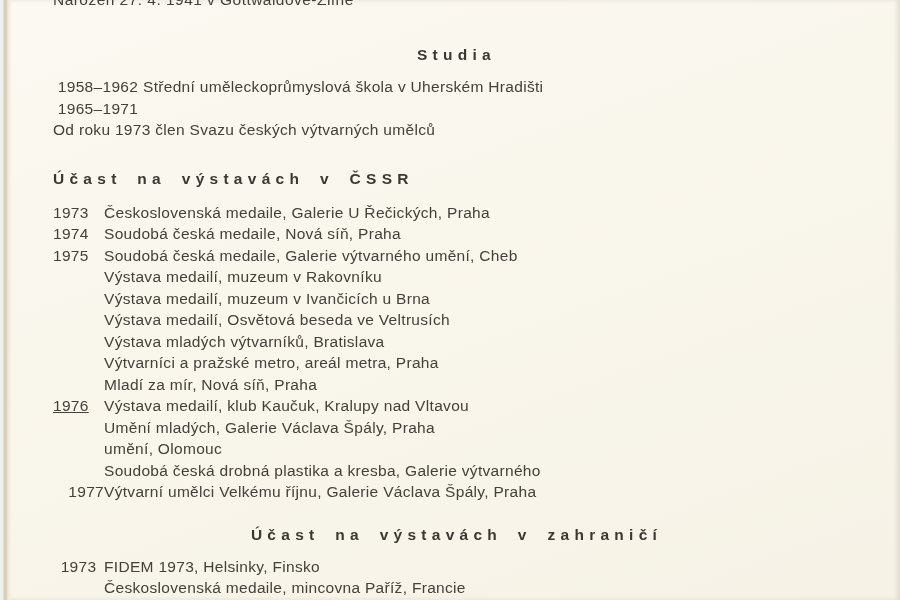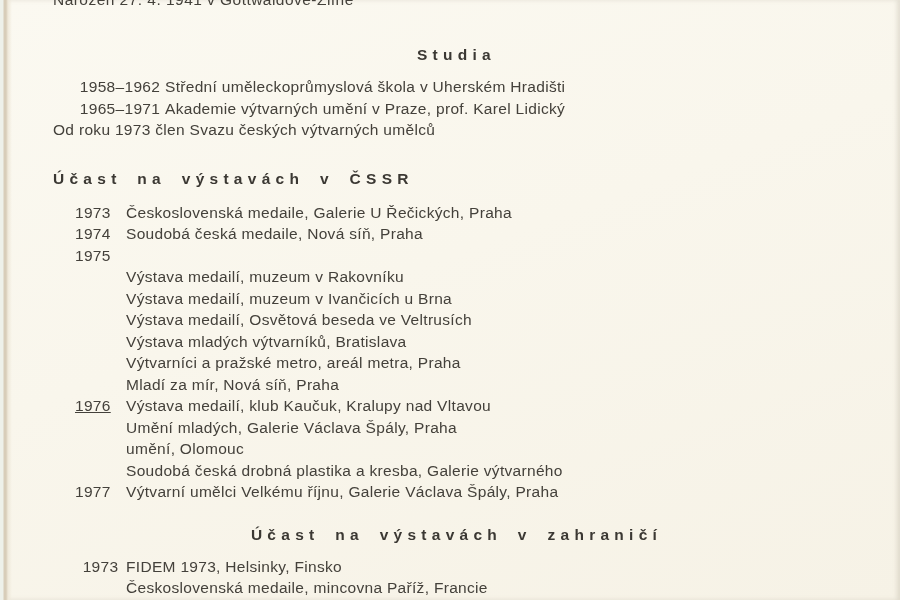--- a/index.html
+++ b/index.html
@@ -57,61 +57,60 @@
   .entries { margin-top: 10px; }
   .doc-section.s1 .entries { margin-top: 12px; }
   .row {
     display: flex;
     line-height: 21.5px;
     white-space: nowrap;
   }
   .row .year {
     flex: 0 0 auto;
     display: inline-block;
-    margin-left: 22px;
   }
   .row .text { flex: 0 0 auto; }
 </style>
 </head>
 <body>
 
 <div class="page" style="--paper: #f9f6ec; --ink: #44413b; --heading-ink: #3b3833;">
   <div class="edge-left"></div>
   <div class="content">
     <div class="clipped-line">Narozen 27. 4. 1941 v Gottwaldově-Zlíně</div>
     <div>
         <section class="doc-section s0">
           <h2 class="heading">Studia</h2>
           <div class="entries">
             <div class="row">
               <span class="year" style="width: 90px;">1958–1962</span>
               <span class="text">Střední uměleckoprůmyslová škola v Uherském Hradišti</span>
             </div>
             <div class="row">
               <span class="year" style="width: 90px;">1965–1971</span>
-              <span class="text">Akademie výtvarných umění v Praze, prof. Karel Lidický</span>
             </div>
             <div class="row flush">
               <span class="text">Od roku 1973 člen Svazu českých výtvarných umělců</span>
             </div>
           </div>
         </section>
         <section class="doc-section s1">
           <h2 class="heading">Účast na výstavách v ČSSR</h2>
           <div class="entries">
             <div class="row">
               <span class="year" style="width: 51px;">1973</span>
               <span class="text">Československá medaile, Galerie U Řečických, Praha</span>
             </div>
             <div class="row">
               <span class="year" style="width: 51px;">1974</span>
               <span class="text">Soudobá česká medaile, Nová síň, Praha</span>
             </div>
             <div class="row">
               <span class="year" style="width: 51px;">1975</span>
+              <span class="text">Soudobá česká medaile, Galerie výtvarného umění, Cheb</span>
             </div>
             <div class="row">
               <span class="year" style="width: 51px;"></span>
               <span class="text">Výstava medailí, muzeum v Rakovníku</span>
             </div>
             <div class="row">
               <span class="year" style="width: 51px;"></span>
               <span class="text">Výstava medailí, muzeum v Ivančicích u Brna</span>
             </div>
             <div class="row">
@@ -140,21 +139,21 @@
             </div>
             <div class="row">
               <span class="year" style="width: 51px;"></span>
               <span class="text">umění, Olomouc</span>
             </div>
             <div class="row">
               <span class="year" style="width: 51px;"></span>
               <span class="text">Soudobá česká drobná plastika a kresba, Galerie výtvarného</span>
             </div>
             <div class="row">
-              <span class="year" style="width: 51px;">1977</span>
+              <span class="year" style="width: 51px; text-align: right;">1977</span>
               <span class="text">Výtvarní umělci Velkému říjnu, Galerie Václava Špály, Praha</span>
             </div>
           </div>
         </section>
         <section class="doc-section s2">
           <h2 class="heading">Účast na výstavách v zahraničí</h2>
           <div class="entries">
             <div class="row">
               <span class="year" style="width: 51px;">1973</span>
               <span class="text">FIDEM 1973, Helsinky, Finsko</span>

